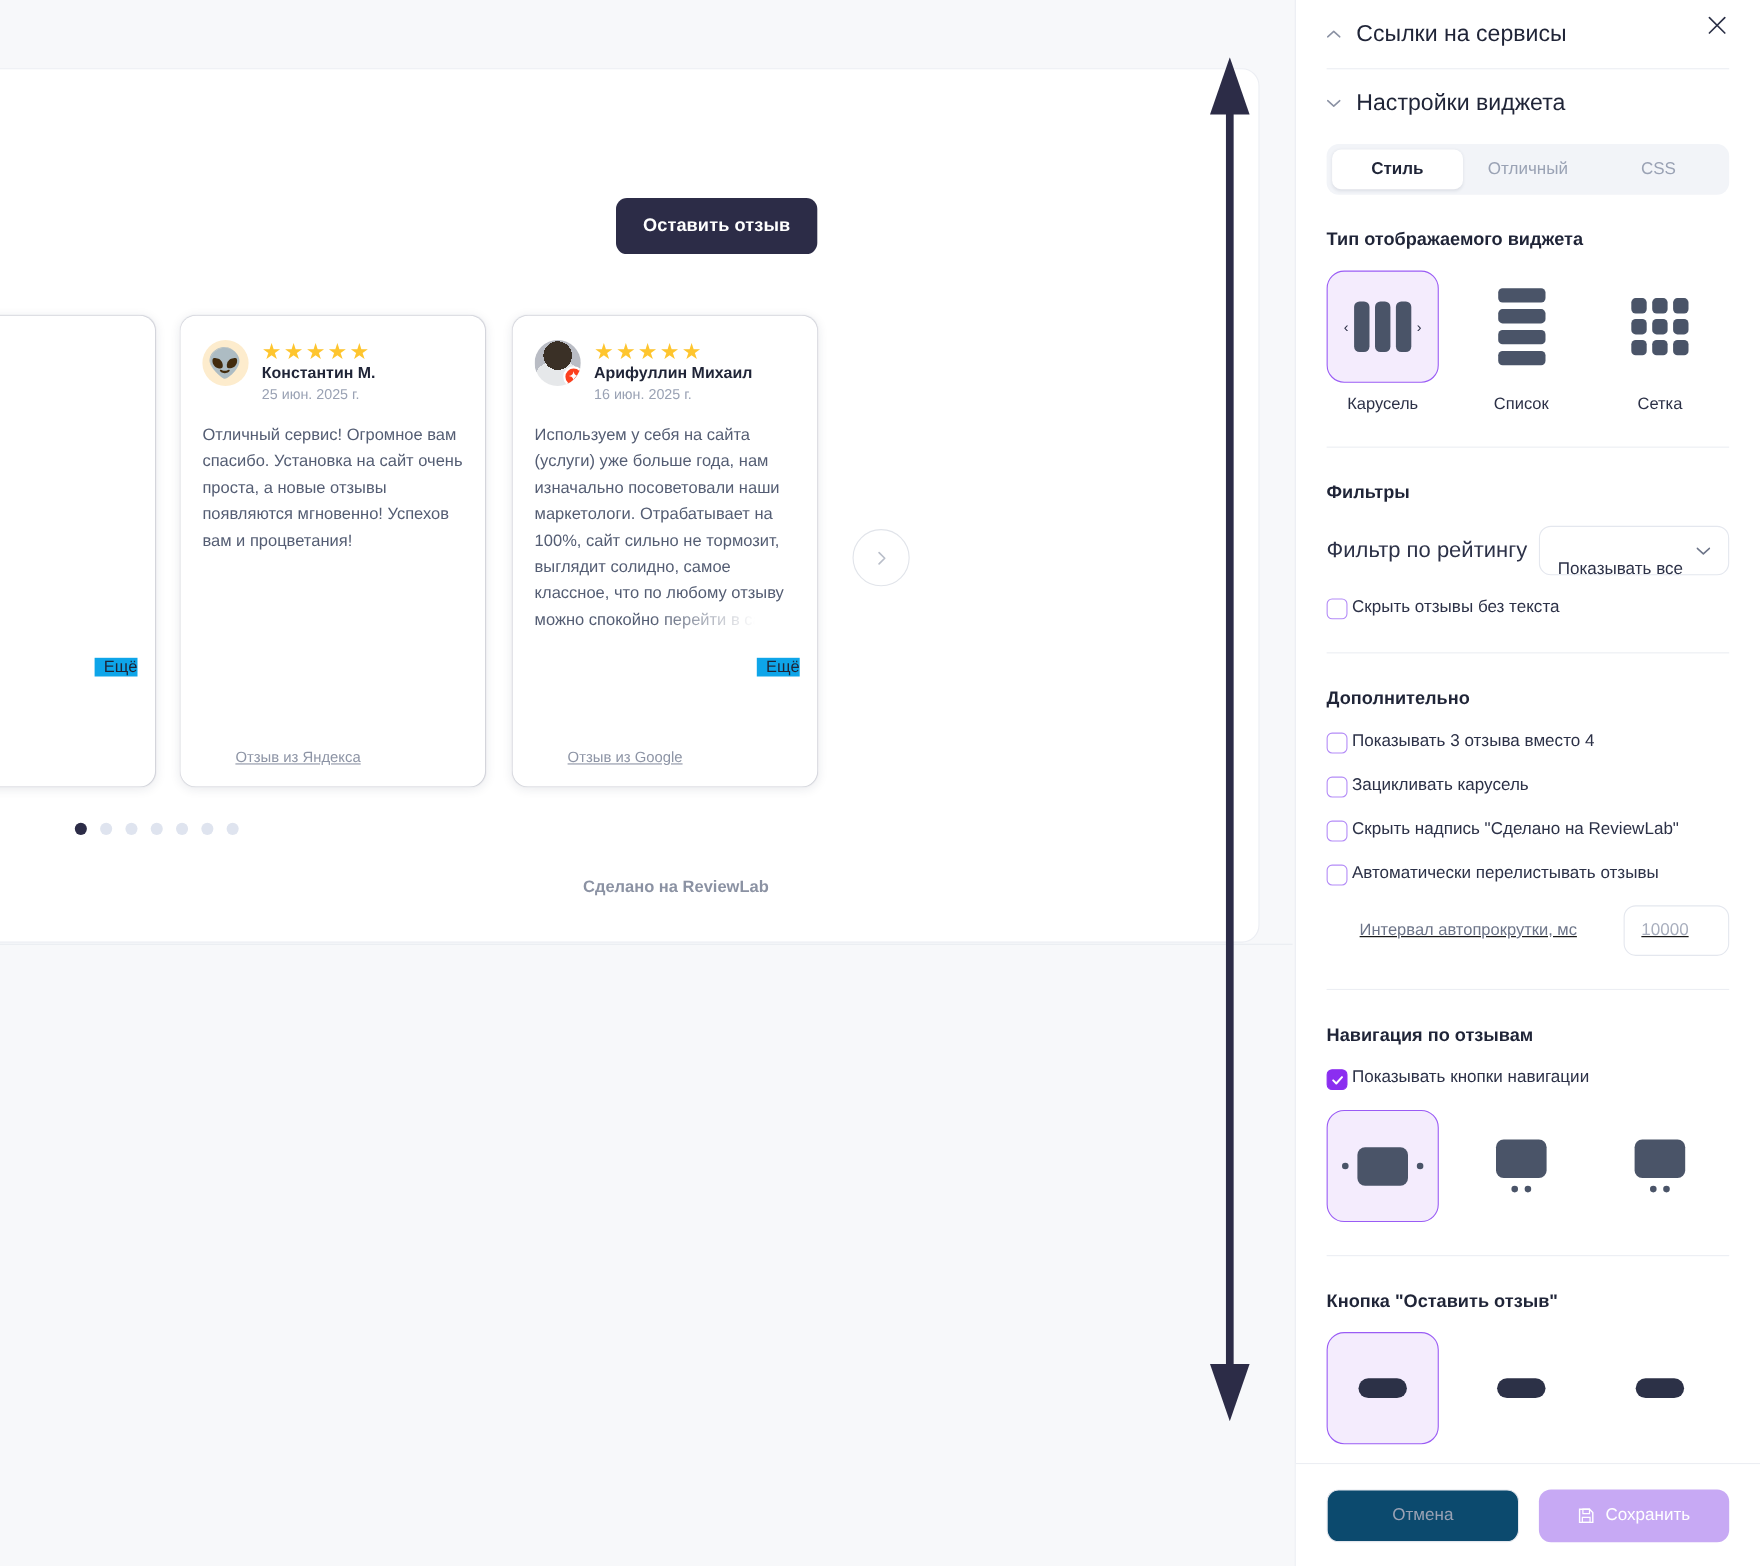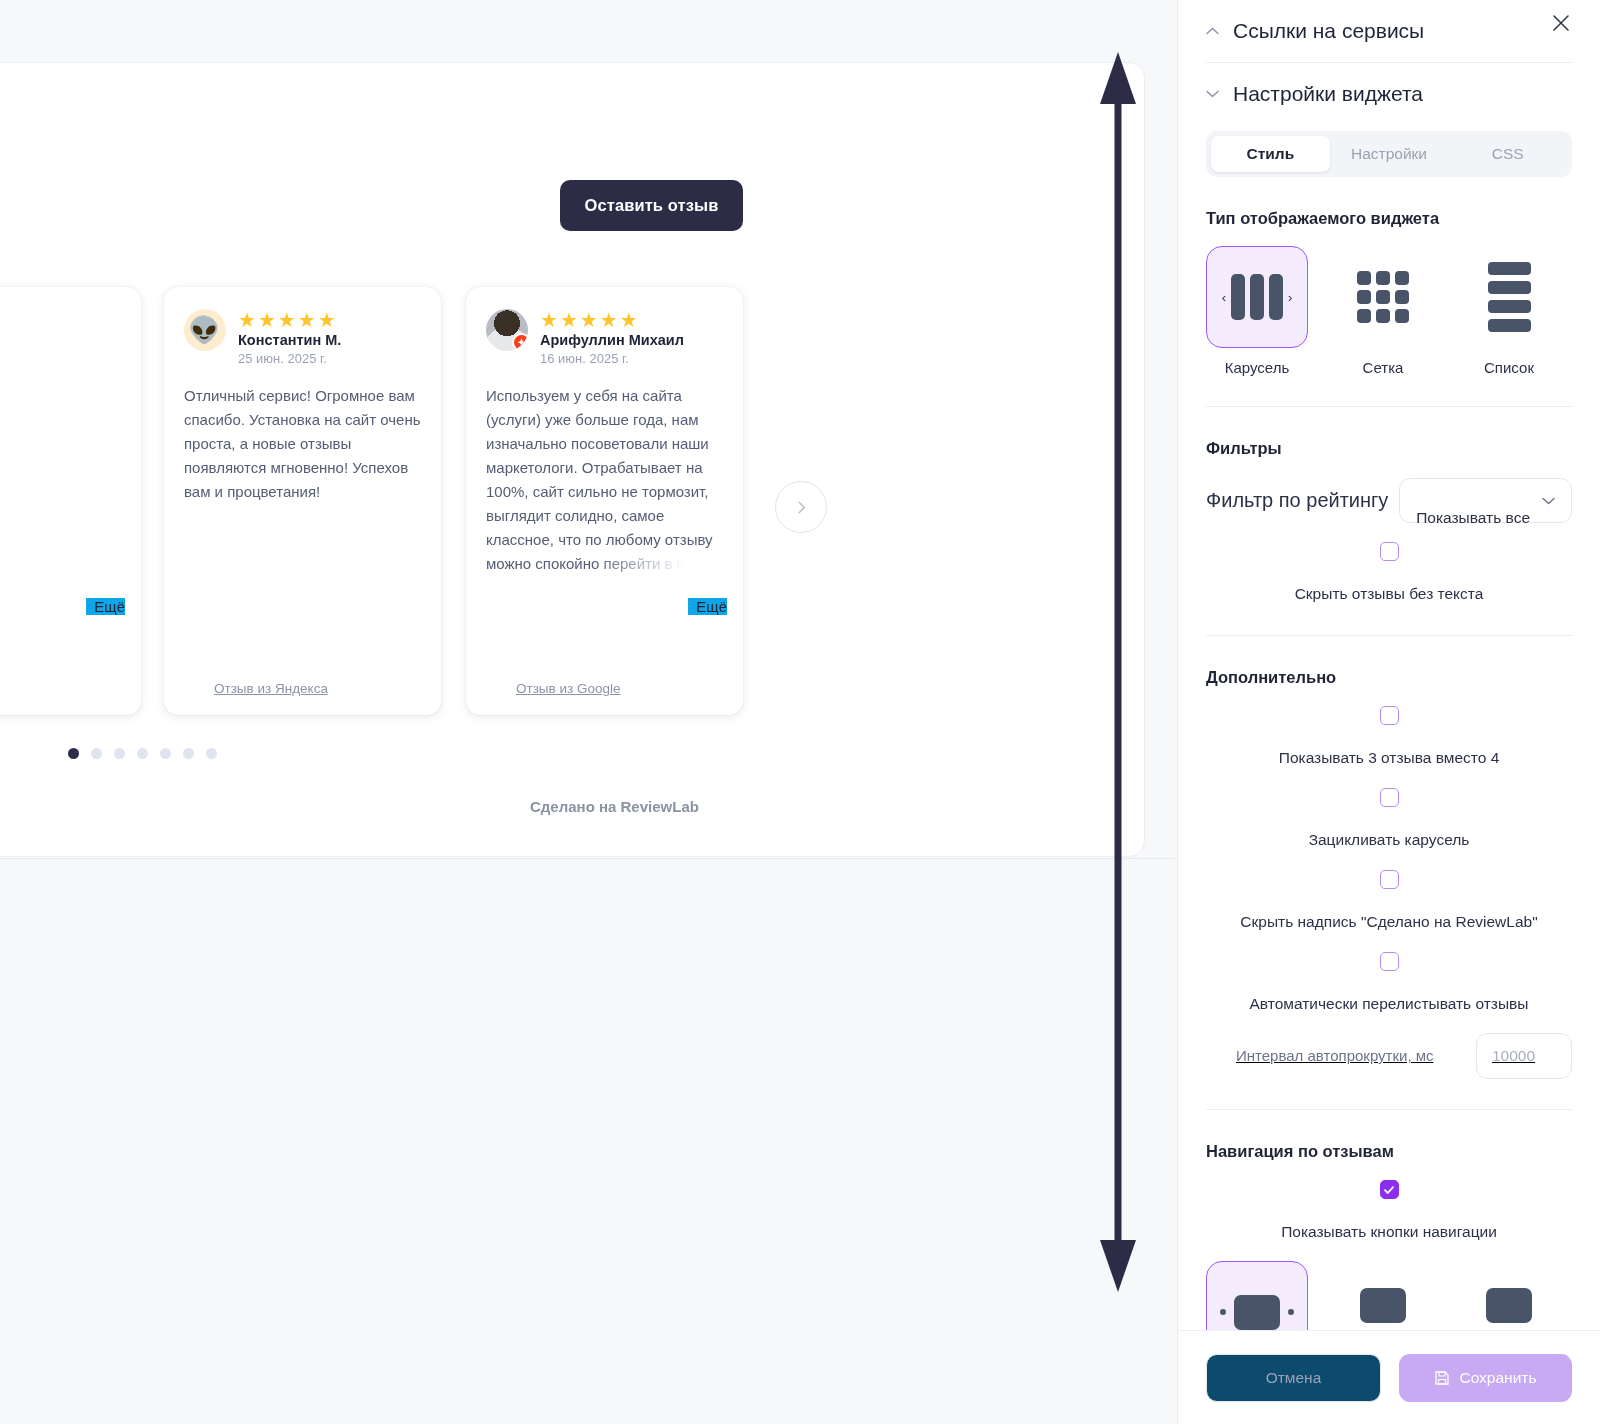--- a/index.html
+++ b/index.html
@@ -189,21 +189,21 @@
   .filter-label { font-size: 20px; color: #2c3147; }
   .select-box {
     display: flex; align-items: center; gap: 12px;
     height: 45px; padding: 0 16px;
     border: 1px solid #e4e7ee; border-radius: 11px;
     background: #ffffff; cursor: pointer;
   }
   .select-value { font-size: 15.5px; color: #2c3147; margin-top: 35px; }
   .select-box svg { width: 13px; height: 8px; color: #6c7488; }
 
-  .chk-row { display: flex; align-items: center; gap: 22px; margin-top: 18px; cursor: pointer; flex-direction: column; }
+  .chk-row { display: flex; align-items: flex-end; gap: 4px; margin-top: 18px; cursor: pointer; }
   .chk {
     width: 19px; height: 19px; flex: 0 0 19px; margin-top: 1px;
     border-radius: 5px; border: 1.5px solid #b48cf7; background: #ffffff;
     display: flex; align-items: center; justify-content: center;
   }
   .chk.checked { background: #8b2ef0; border-color: #8b2ef0; }
   .chk svg { width: 12px; height: 12px; color: #ffffff; }
   .chk-label { font-size: 15.5px; color: #2c3147; line-height: 22px; }
 
   .interval-row { display: flex; align-items: center; justify-content: space-between; gap: 14px; margin-top: 18px; padding-left: 30px; text-decoration: underline; }
@@ -379,66 +379,66 @@
         <span class="chev">
           <svg viewBox="0 0 13 8">
               <path d="M1 1.5 L6.5 6.5 L12 1.5" stroke="#8a91a3" stroke-width="1.4" fill="none" stroke-linecap="round" stroke-linejoin="round"></path>
             </svg>
         </span>
         <span class="section-title">Настройки виджета</span>
       </div>
 
       <div class="tabs">
         <div class="tab active">Стиль</div>
-        <div class="tab">Настройки</div>
+        <div class="tab">Отличный</div>
         <div class="tab">CSS</div>
       </div>
 
       <div class="group-title">Тип отображаемого виджета</div>
 
       <div class="type-row">
         <div class="type-opt selected">
           <div class="type-tile">
             <span class="carousel-ico">
               <span class="car-ch">‹</span>
               <span class="bar"></span>
                 <span class="bar"></span>
                 <span class="bar"></span>
               <span class="car-ch">›</span>
             </span>
           </div>
           <div class="type-label">Карусель</div>
+        </div>
+        <div class="type-opt">
+          <div class="type-tile">
+            <span class="list-ico">
+              <span class="lbar"></span>
+                <span class="lbar"></span>
+                <span class="lbar"></span>
+                <span class="lbar"></span>
+            </span>
+          </div>
+          <div class="type-label">Список</div>
         </div>
         <div class="type-opt">
           <div class="type-tile">
             <span class="grid-ico">
               <span class="gcell"></span>
                 <span class="gcell"></span>
                 <span class="gcell"></span>
               <span class="gcell"></span>
                 <span class="gcell"></span>
                 <span class="gcell"></span>
               <span class="gcell"></span>
                 <span class="gcell"></span>
                 <span class="gcell"></span>
             </span>
           </div>
           <div class="type-label">Сетка</div>
         </div>
-        <div class="type-opt">
-          <div class="type-tile">
-            <span class="list-ico">
-              <span class="lbar"></span>
-                <span class="lbar"></span>
-                <span class="lbar"></span>
-                <span class="lbar"></span>
-            </span>
-          </div>
-          <div class="type-label">Список</div>
-        </div>
       </div>
 
       <div class="divider"></div>
 
       <div class="group-title">Фильтры</div>
       <div class="filter-row">
         <span class="filter-label">Фильтр по рейтингу</span>
         <div class="select-box">
           <span class="select-value">Показывать все</span>
           <svg viewBox="0 0 13 8">

